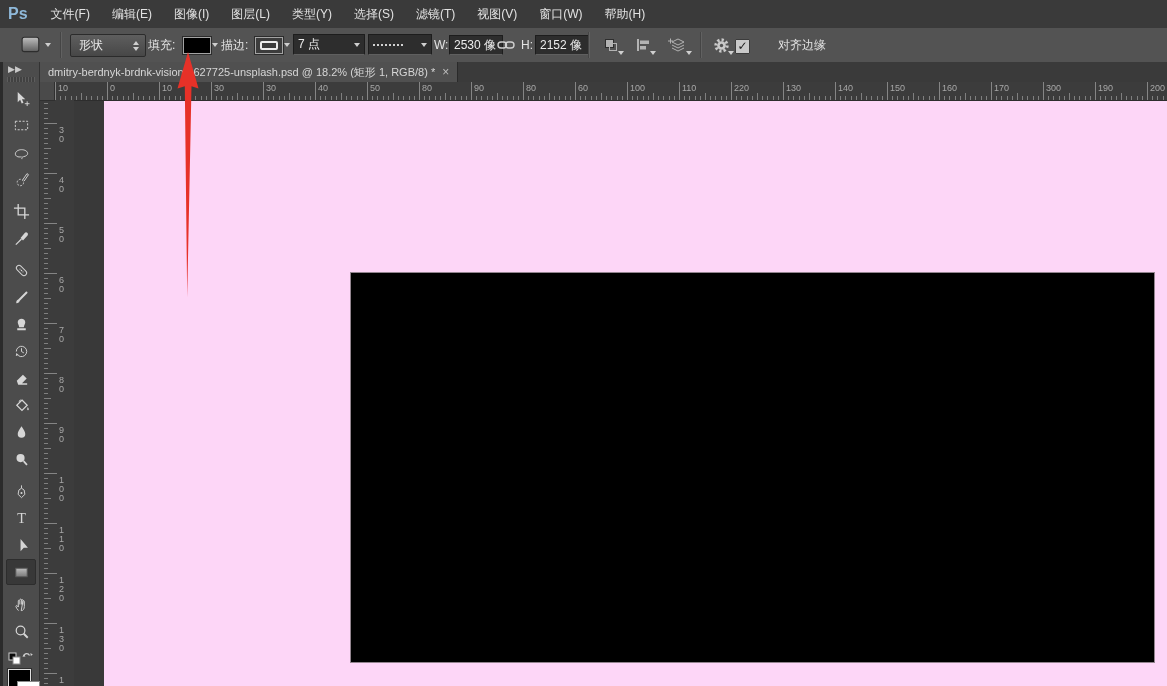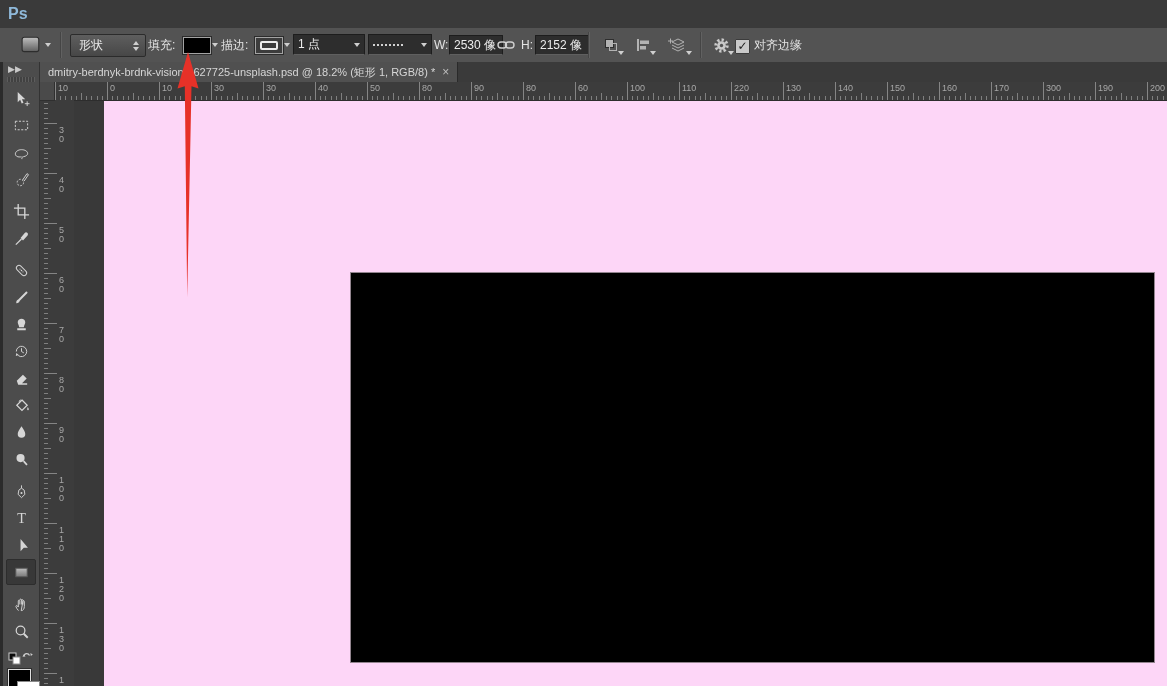--- a/index.html
+++ b/index.html
@@ -61,20 +61,32 @@
   .document-canvas{position:absolute;left:30px;top:0;right:0;bottom:0;}
   .shape-rect{position:absolute;left:246px;top:172px;width:803px;height:389px;border:1px solid #93858f;}
   
   .annotation-arrow{position:absolute;left:0;top:0;z-index:60;pointer-events:none;}
 </style>
 </head>
 <body>
 
 <div class="menubar">
   <span class="ps-logo">Ps</span>
+  <nav id="menu-items" style="display:flex">
+      <span class="menu-item">文件(F)</span>
+      <span class="menu-item">编辑(E)</span>
+      <span class="menu-item">图像(I)</span>
+      <span class="menu-item">图层(L)</span>
+      <span class="menu-item">类型(Y)</span>
+      <span class="menu-item">选择(S)</span>
+      <span class="menu-item">滤镜(T)</span>
+      <span class="menu-item">视图(V)</span>
+      <span class="menu-item">窗口(W)</span>
+      <span class="menu-item">帮助(H)</span>
+    </nav>
 </div>
 
 <div class="optionsbar">
   <div class="ob" style="left:21px;top:5px;width:30px;height:23px;display:flex;align-items:center;">
     <svg width="20" height="18" viewBox="0 0 18 16">
         <defs>
           <linearGradient id="tpg" x1="0" y1="0" x2="0" y2="1">
             <stop offset="0" stop-color="#c0c0c0"></stop>
             <stop offset="1" stop-color="#5e5e5e"></stop>
           </linearGradient>
@@ -97,21 +109,21 @@
   <div class="swatch" style="left: 183px; top: 9px; width: 26px; height: 15px; background: rgb(0, 0, 0);" id="fill-swatch"></div>
   <span class="dd ob" style="left:212px;top:15px"></span>
 
   <span class="lbl" style="left:221px">描边:</span>
   <div class="swatch" style="left:255px;top:9px;width:26px;height:15px;background:#3c3c3c;">
     <div style="position:absolute;left:4px;top:3px;right:4px;bottom:3px;border:2px solid #ececec;border-radius:2px;"></div>
   </div>
   <span class="dd ob" style="left:284px;top:15px"></span>
 
   <div class="field" style="left:293px;top:6px;width:62px;height:19px;">
-    <span>1 点</span>
+    <span>7 点</span>
     <span class="dd" style="margin-left:auto"></span>
   </div>
   <div class="field" style="left:368px;top:6px;width:54px;height:19px;">
     <div style="width:30px;border-top:2px dotted #d2d2d2;"></div>
     <span class="dd" style="margin-left:auto"></span>
   </div>
 
   <span class="lbl" style="left:434px">W:</span>
   <div class="field" style="left:449px;top:7px;width:44px;height:18px;">
     <span>2530 像</span>
@@ -165,21 +177,21 @@
         <circle cx="9" cy="9" r="6" fill="none" stroke="#c9c9c9" stroke-width="3.2" stroke-dasharray="2.4,2.2"></circle>
         <circle cx="9" cy="9" r="4.6" fill="#c9c9c9"></circle>
         <circle cx="9" cy="9" r="1.8" fill="#535353"></circle>
       </svg>
     <span class="dd"></span>
   </div>
 
   <div class="checkbox" style="left:735px" id="align-edges-checkbox">
     <span>✓</span>
   </div>
-  <span class="lbl" style="left:754px">对齐边缘</span>
+  <span class="lbl" style="left:778px">对齐边缘</span>
 </div>
 
 <div class="toolbar">
   <div class="tb-collapse">▶▶</div>
   <div class="tb-grip"></div>
   <div id="tool-list">
       <div class="tool">
         <svg width="17" height="17" viewBox="0 0 18 18">
           <path fill="#d6d6d6" d="M5 2v11l2.6-2.6 1.6 4 1.9-.8-1.6-3.9H13z"></path>
           <path stroke="#d6d6d6" fill="none" d="M12.5 14.5h5M15 12v5"></path>

